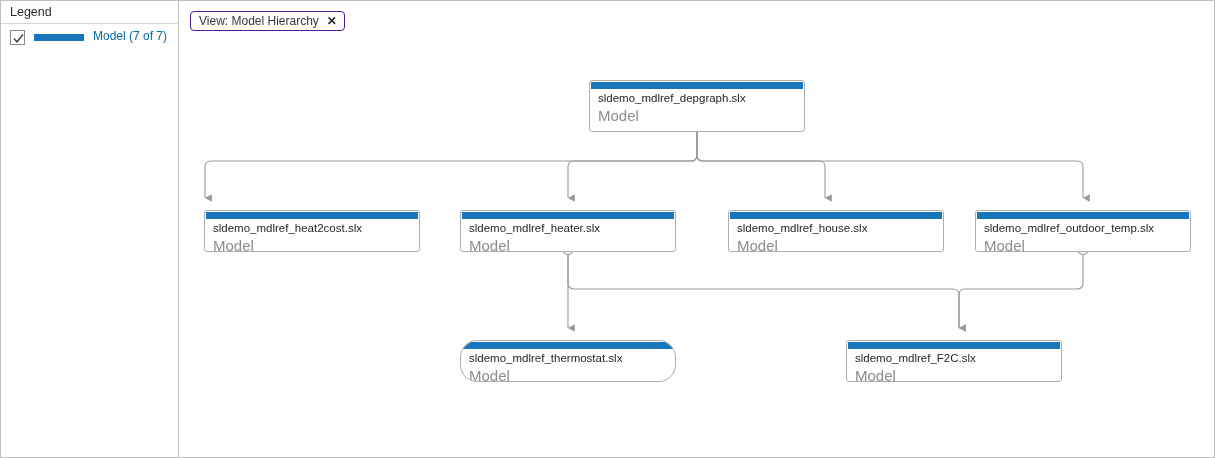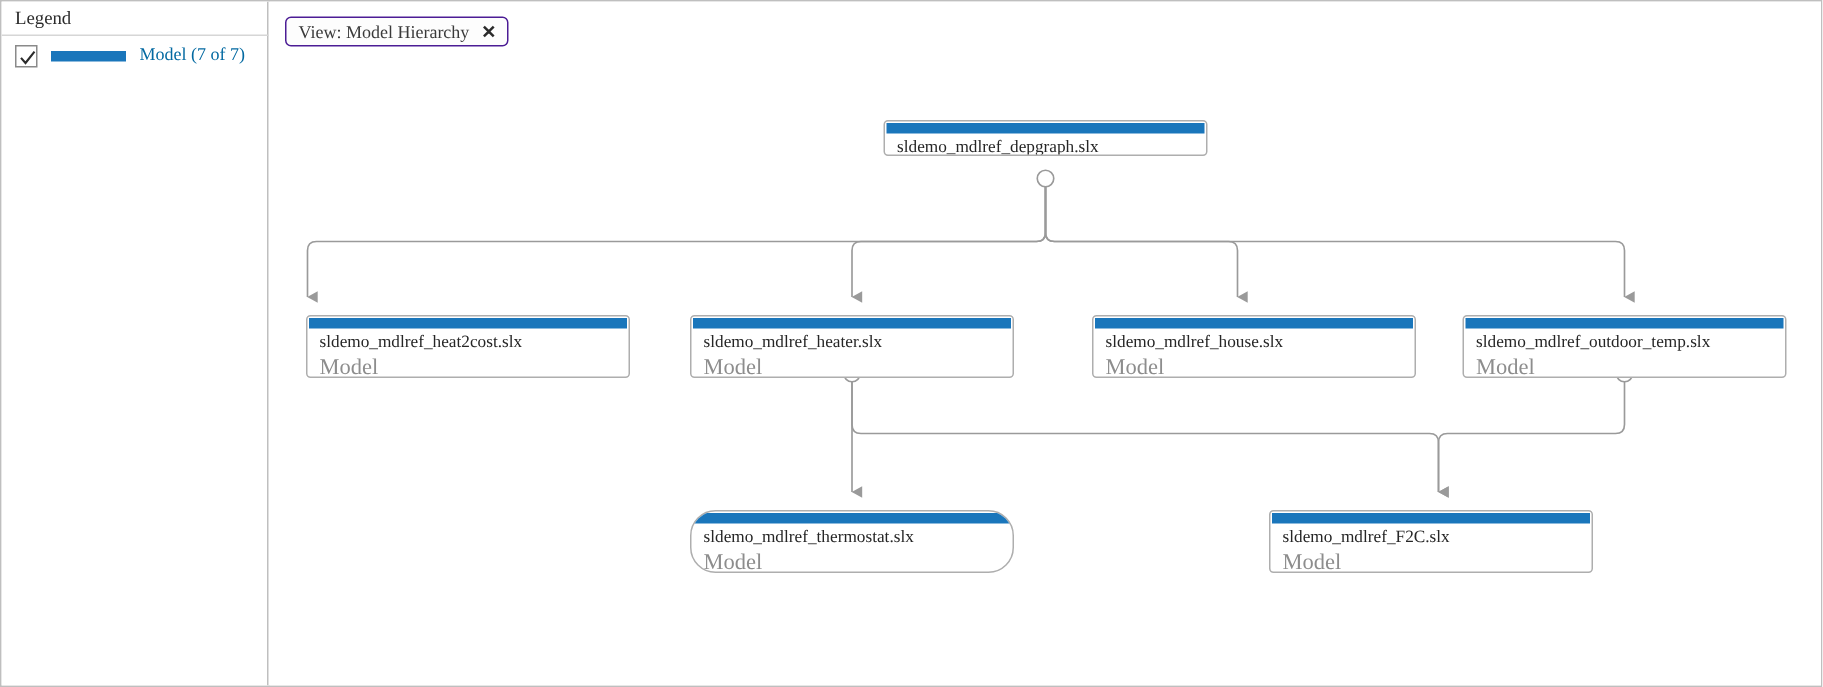--- a/index.html
+++ b/index.html
@@ -5,21 +5,20 @@
   html,body{margin:0;padding:0;background:#ffffff;}
   body{font-family:"Liberation Sans",sans-serif;-webkit-font-smoothing:antialiased;}
 
   .app{
     position:relative;
     width:1215px;height:458px;
     box-sizing:border-box;
     border:1px solid #bfbfbf;
     background:#ffffff;
     overflow:hidden;
-    font-family:Liberation Serif, serif;
   }
 
   
   .sidebar{
     position:absolute;left:0;top:0;
     width:178px;height:456px;
     box-sizing:border-box;
     border-right:1px solid #bfbfbf;
     background:#ffffff;
   }
@@ -159,21 +158,21 @@
         <path d="M903,252 L903,282 Q903,288 897,288 L785,288 Q779,288 779,294 L779,327" marker-end="url(#arrow)"></path>
 
       </g>
       <g fill="#ffffff" stroke="#9a9a9a" stroke-width="1.1">
         <circle cx="517" cy="118" r="5.5"></circle>
         <circle cx="388" cy="248" r="5.5"></circle>
         <circle cx="903" cy="248" r="5.5"></circle>
       </g>
     </svg>
 
-    <div class="node" style="left:409px;top:79px;width:216px;height:24px;">
+    <div class="node" style="left:409px;top:79px;width:216px;height:52px;">
       <div class="node-bar"></div>
       <div class="node-title">sldemo_mdlref_depgraph.slx</div>
       <div class="node-sub">Model</div>
     </div>
 
     <div class="node" style="left:24px;top:209px;width:216px;height:42px;">
       <div class="node-bar"></div>
       <div class="node-title">sldemo_mdlref_heat2cost.slx</div>
       <div class="node-sub">Model</div>
     </div>

